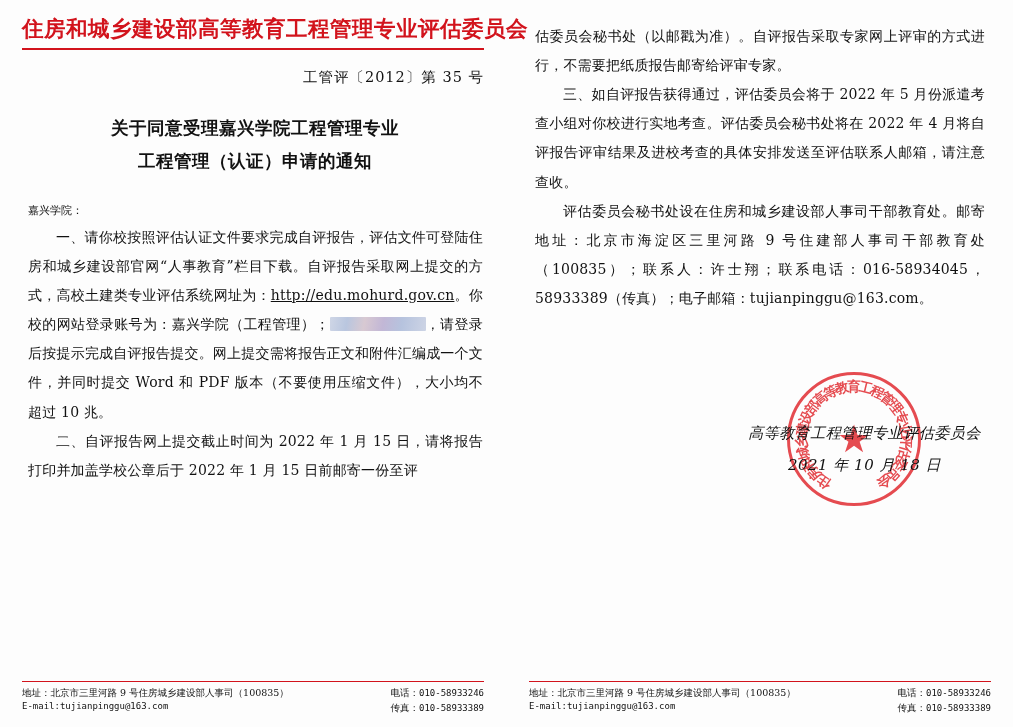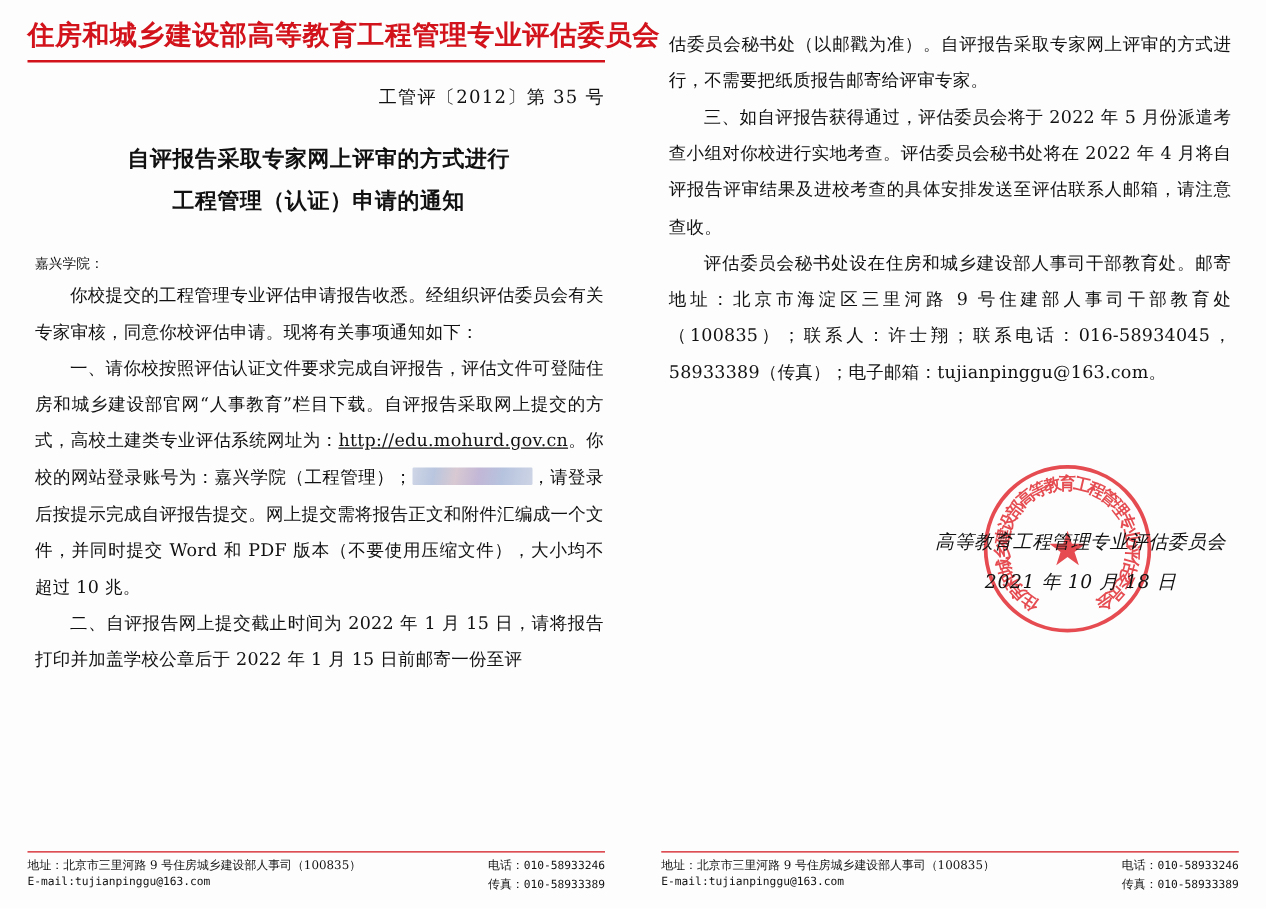--- a/index.html
+++ b/index.html
@@ -204,27 +204,26 @@
   <div class="col col-left">
 
     <div class="letterhead">
       <div class="letterhead-title">住房和城乡建设部高等教育工程管理专业评估委员会</div>
       <div class="letterhead-rule"></div>
     </div>
 
     <div class="doc-number">工管评〔2012〕第 35 号</div>
 
     <div class="doc-title">
-      <div>自评报告采取专家网上评审的方式进行</div>
+      <div>关于同意受理嘉兴学院工程管理专业</div>
       <div>工程管理（认证）申请的通知</div>
     </div>
 
     <div class="body-left">
       <p class="salutation">嘉兴学院：</p>
-      <p class="para indent">你校提交的工程管理专业评估申请报告收悉。经组织评估委员会有关专家审核，同意你校评估申请。现将有关事项通知如下：</p>
       <p class="para indent"><span>一、请你校按照评估认证文件要求完成自评报告，评估文件可登陆住房和城乡建设部官网“人事教育”栏目下载。自评报告采取网上提交的方式，高校土建类专业评估系统网址为：</span><span class="link">http://edu.mohurd.gov.cn</span><span>。你校的网站登录账号为：</span><span>嘉兴学院（工程管理）；</span><span class="redacted"></span><span>，请登录后按提示完成自评报告提交。网上提交需将报告正文和附件汇编成一个文件，并同时提交 Word 和 PDF 版本（不要使用压缩文件），大小均不超过 10 兆。</span></p>
       <p class="para indent">二、自评报告网上提交截止时间为 2022 年 1 月 15 日，请将报告打印并加盖学校公章后于 2022 年 1 月 15 日前邮寄一份至评</p>
     </div>
 
     <div class="footer">
       <div class="footer-rule"></div>
       <div class="footer-cols">
         <div class="footer-left">
           <div>地址：北京市三里河路 9 号住房城乡建设部人事司（100835）</div>
           <div class="mono">E-mail:tujianpinggu@163.com</div>

